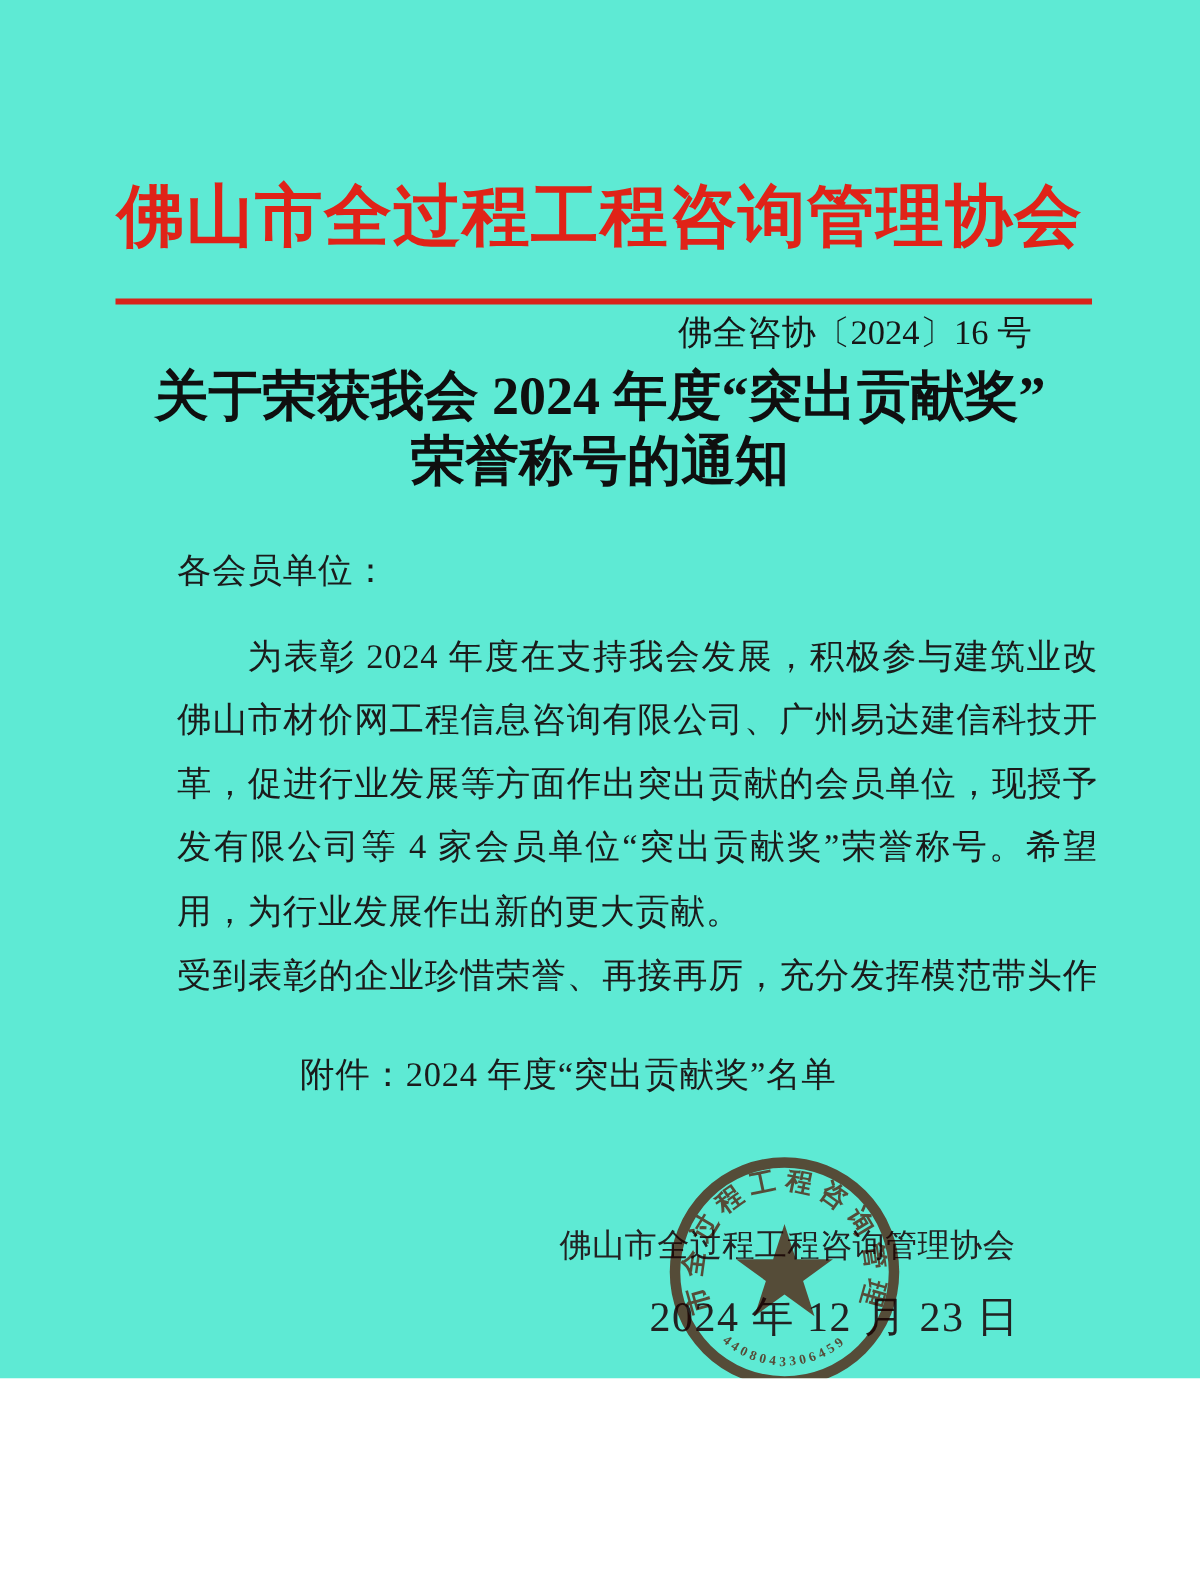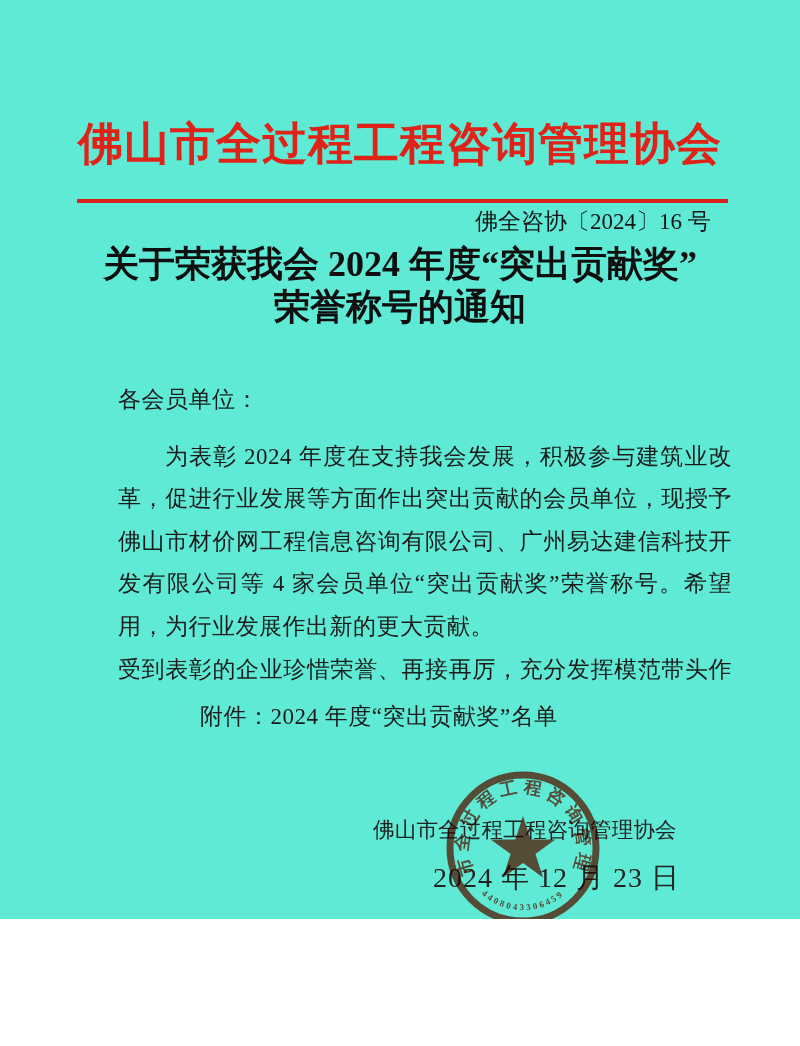--- a/index.html
+++ b/index.html
@@ -19,38 +19,38 @@
     letter-spacing:1px;
     color:#e02318;
     white-space:nowrap;
   }
   .red-rule {
     position:absolute; left:77px; top:199px;
     width:651px; height:4px;
     background:#d7231b;
   }
   .doc-number {
-    position:absolute; left:475px; top:206px;
+    position:absolute; left:452px; top:206px;
     font-size:23px; color:#161616;
     white-space:nowrap;
   }
   .doc-title {
     position:absolute; left:0; right:0; top:243px;
     text-align:center;
     font-size:36px; font-weight:700;
     line-height:43px; color:#0f0f0f;
   }
   .body-block {
     position:absolute; left:118px; top:360px;
     width:614px;
     font-size:23px; line-height:42.6px;
     letter-spacing:0.5px;
     color:#1b1b1b;
   }
-  .salutation { text-align:left;margin-top:19px; }
+  .salutation { text-align:left; }
   .para-first { margin-top:14px; text-indent:47px; }
   .jline {
     text-align:justify;
     text-align-last:justify;
     text-justify:inter-character;
   }
   .body-line { white-space:nowrap; }
   .jline.body-line { white-space:normal; }
   .attachment {
     position:absolute; left:165px; top:701px;
@@ -94,22 +94,22 @@
   <div class="doc-number">佛全咨协〔2024〕16 号</div>
 
   <div class="doc-title">
     <div>关于荣获我会 2024 年度“突出贡献奖”</div>
     <div>荣誉称号的通知</div>
   </div>
 
   <div class="body-block">
     <div class="salutation body-line">各会员单位：</div>
     <div class="body-line jline para-first">为表彰 2024 年度在支持我会发展，积极参与建筑业改</div>
+    <div class="body-line jline">佛山市材价网工程信息咨询有限公司、广州易达建信科技开</div>
     <div class="body-line jline">革，促进行业发展等方面作出突出贡献的会员单位，现授予</div>
-    <div class="body-line jline">佛山市材价网工程信息咨询有限公司、广州易达建信科技开</div>
     <div class="body-line jline">发有限公司等 4 家会员单位“突出贡献奖”荣誉称号。希望</div>
     <div class="body-line">用，为行业发展作出新的更大贡献。</div>
     <div class="body-line jline">受到表彰的企业珍惜荣誉、再接再厉，充分发挥模范带头作</div>
   </div>
 
   <div class="attachment">附件：2024 年度“突出贡献奖”名单</div>
 
   <div class="sig-org">佛山市全过程工程咨询管理协会</div>
 
   <div class="sig-date">2024 年 12 月 23 日</div>

